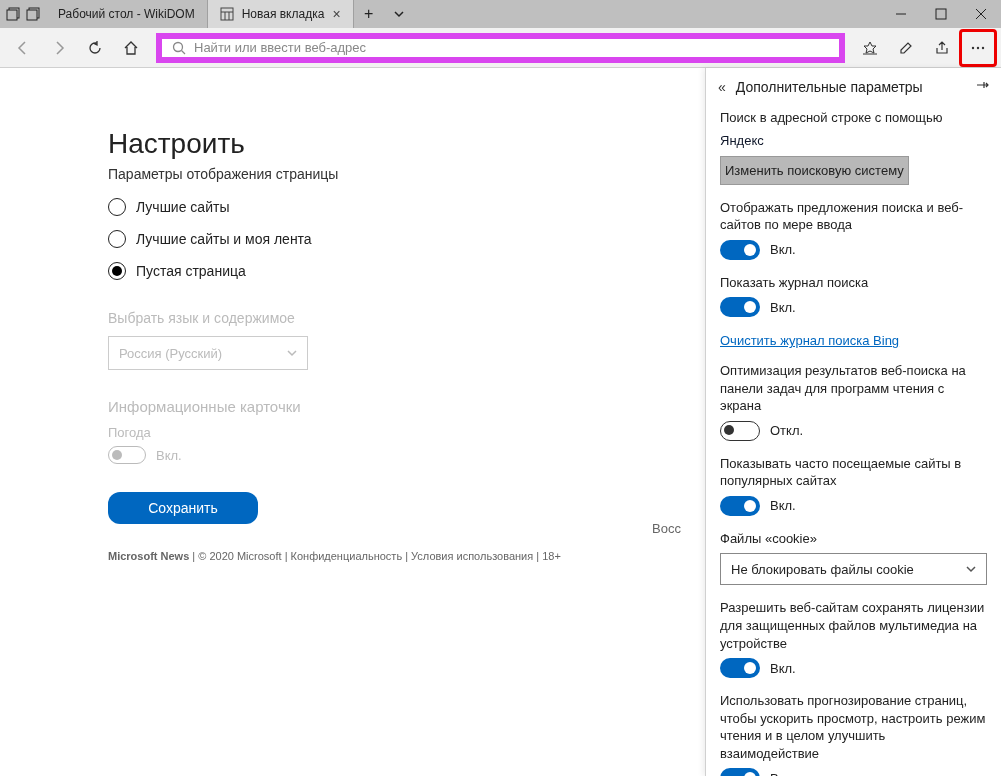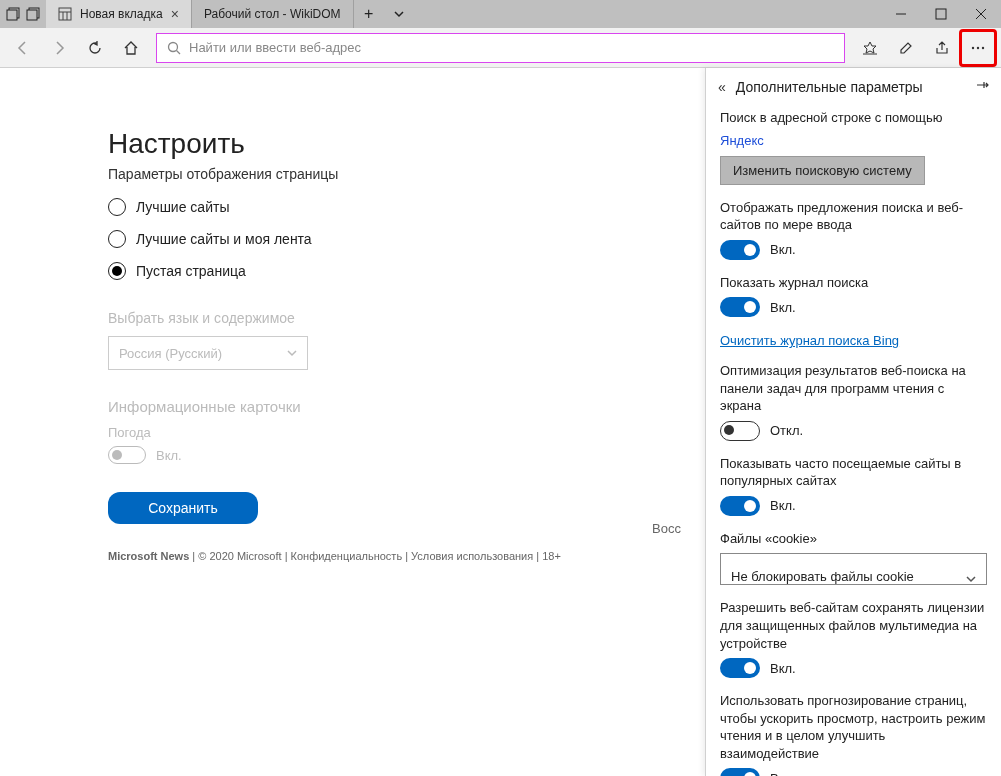--- a/index.html
+++ b/index.html
@@ -15,21 +15,21 @@
 .tab-close { font-size: 14px; color: #444; cursor: pointer; }
 .new-tab, .tb-more { width: 30px; display: flex; align-items: center; justify-content: center; color: #222; }
 .tb-spacer { flex: 1; }
 .win-ctrls { display: flex; }
 .win-btn { width: 40px; display: flex; align-items: center; justify-content: center; color: #222; }
 
 
 .toolbar { height: 40px; background: #f2f2f2; border-bottom: 1px solid #d0d0d0; display: flex; align-items: center; padding: 0 6px; gap: 2px; }
 .t-btn { width: 34px; height: 34px; display: flex; align-items: center; justify-content: center; color: #333; border-radius: 2px; }
 .t-btn.disabled { color: #999; }
-.addr { flex: 1; height: 30px; border: 1px solid #d946ef; background: #fff; display: flex; align-items: center; padding: 0 10px; gap: 8px; margin: 0 6px; }
+.addr { flex: 1; height: 30px; border: 6px solid #d946ef; background: #fff; display: flex; align-items: center; padding: 0 10px; gap: 8px; margin: 0 6px; }
 .addr input { border: none; outline: none; flex: 1; font-size: 13px; color: #333; }
 .addr input::placeholder { color: #888; }
 .t-btn.more-highlighted { outline: 3px solid #e00; outline-offset: -1px; }
 
 
 .page { position: absolute; top: 68px; left: 0; right: 0; bottom: 0; padding: 60px 0 0 108px; background: #fff; overflow: hidden; }
 .page h1 { font-size: 28px; font-weight: 400; color: #222; margin-bottom: 6px; }
 .section-label { font-size: 14px; color: #333; margin-bottom: 16px; }
 .radio-group { margin-bottom: 30px; }
 .radio-item { display: flex; align-items: center; gap: 10px; margin-bottom: 14px; font-size: 14px; color: #222; }
@@ -53,60 +53,60 @@
 .restore-hint { position: absolute; right: 320px; bottom: 240px; font-size: 13px; color: #666; }
 
 
 .panel { position: absolute; top: 68px; right: 0; width: 296px; bottom: 0; background: #fff; border-left: 1px solid #d0d0d0; box-shadow: -2px 0 6px rgba(0,0,0,0.08); display: flex; flex-direction: column; }
 .panel-hdr { display: flex; align-items: center; padding: 10px 12px; gap: 10px; }
 .panel-hdr .back { font-size: 14px; color: #333; }
 .panel-hdr .title { font-size: 14px; color: #222; flex: 1; }
 .panel-hdr .pin { font-size: 14px; color: #333; }
 .panel-body { flex: 1; overflow-y: auto; padding: 4px 14px 14px 14px; }
 .p-text { font-size: 13px; color: #222; line-height: 1.35; margin-bottom: 6px; }
-.p-sub { font-size: 13px; color: #1d4ed8; margin-bottom: 8px; }
-.p-btn { background: #b8b8b8; border: 1px solid #999; padding: 6px 12px; font-size: 13px; color: #222; display: inline-block; margin-bottom: 14px; cursor: pointer; }
+.p-sub { font-size: 13px; color: #0f172a; margin-bottom: 8px; }
+.p-btn { background: #b8b8b8; border: 1px solid #999; padding: 6px 4px; font-size: 13px; color: #222; display: inline-block; margin-bottom: 14px; cursor: pointer; }
 .p-toggle-row { display: flex; align-items: center; gap: 10px; margin-bottom: 14px; }
 .p-toggle { width: 40px; height: 20px; border-radius: 10px; position: relative; }
 .p-toggle.on { background: #0067c0; }
 .p-toggle.on::after { content: ""; position: absolute; width: 12px; height: 12px; background: #fff; border-radius: 50%; top: 4px; right: 4px; }
 .p-toggle.off { border: 1.5px solid #333; background: #fff; }
 .p-toggle.off::after { content: ""; position: absolute; width: 10px; height: 10px; background: #333; border-radius: 50%; top: 3px; left: 3px; }
 .p-toggle-lbl { font-size: 13px; color: #222; }
 .p-link { font-size: 13px; color: #0067c0; text-decoration: underline; margin-bottom: 14px; display: inline-block; cursor: pointer; }
-.p-select { width: 100%; height: 32px; border: 1px solid #888; display: flex; align-items: flex-end; justify-content: space-between; padding: 0 10px; font-size: 13px; color: #222; margin-bottom: 14px; gap: 43px; }
+.p-select { width: 100%; height: 32px; border: 1px solid #888; display: flex; align-items: center; justify-content: space-between; padding: 0 10px; font-size: 13px; color: #222; margin-bottom: 14px; gap: 43px; }
 .chev { width: 10px; height: 10px; }
 </style>
 </head>
 <body>
 
 <div class="title-bar">
   <div class="tb-left">
     <svg width="14" height="14" viewBox="0 0 14 14">
         <rect x="3" y="1" width="10" height="10" fill="none" stroke="#222" stroke-width="1"></rect>
         <rect x="1" y="3" width="10" height="10" fill="#bfbfbf" stroke="#222" stroke-width="1"></rect>
       </svg>
     <svg width="14" height="14" viewBox="0 0 14 14">
         <rect x="3" y="1" width="10" height="10" fill="none" stroke="#222" stroke-width="1"></rect>
         <rect x="1" y="3" width="10" height="10" fill="#bfbfbf" stroke="#222" stroke-width="1"></rect>
       </svg>
   </div>
   <div class="tabs">
+    <div class="tab">
+      <span>Рабочий стол - WikiDOM</span>
+    </div>
     <div class="tab active">
       <svg width="14" height="14" viewBox="0 0 14 14">
           <rect x="1" y="1" width="12" height="12" fill="none" stroke="#444" stroke-width="1"></rect>
           <line x1="1" y1="5" x2="13" y2="5" stroke="#444"></line>
           <line x1="5" y1="5" x2="5" y2="13" stroke="#444"></line>
           <line x1="9" y1="5" x2="9" y2="13" stroke="#444"></line>
         </svg>
       <span>Новая вкладка</span>
       <span class="tab-close">×</span>
-    </div>
-    <div class="tab">
-      <span>Рабочий стол - WikiDOM</span>
     </div>
   </div>
   <div class="new-tab">+</div>
   <div class="tb-more">
     <svg width="12" height="12" viewBox="0 0 12 12">
         <path d="M2 4 L6 8 L10 4" fill="none" stroke="#222" stroke-width="1.5"></path>
       </svg>
   </div>
   <div class="tb-spacer"></div>
   <div class="win-ctrls">

